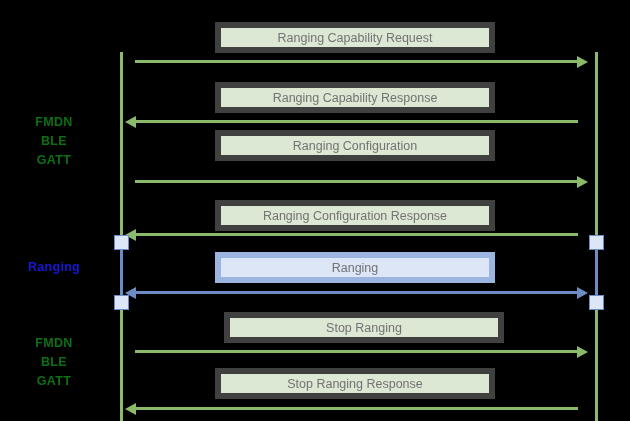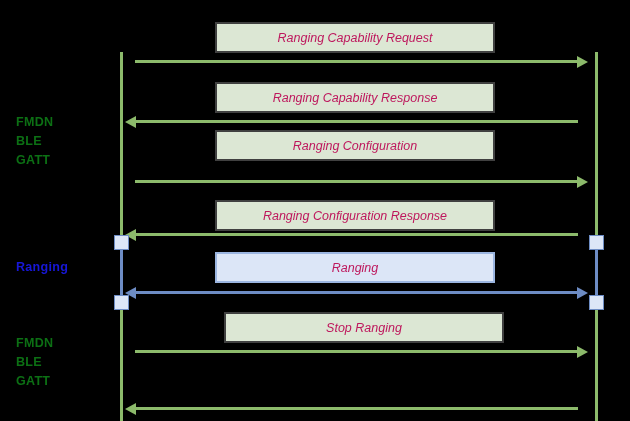--- a/index.html
+++ b/index.html
@@ -23,47 +23,46 @@
   .lifeline {
     position: absolute;
     width: 3px;
     background: #8cba6b;
   }
 
   
   .phase-label {
     position: absolute;
     width: 100px;
-    left: 16px;
-    text-align: left;
+    left: 4px;
+    text-align: center;
     font-size: 12.5px;
     font-weight: bold;
     line-height: 19px;
     letter-spacing: 0.3px;
     white-space: pre-line;
   }
   .phase-green { color: #0c7014; }
   .phase-blue  { color: #1717d8; }
 
   
   .msg-box {
     position: absolute;
     left: 215px;
     width: 280px;
     height: 31px;
     box-sizing: border-box;
-    border: 2px solid #404040;
+    border: 6px solid #404040;
     background: #dce7d4;
-    color: #be185d;
+    color: #737373;
     font-size: 12.5px;
     display: flex;
     align-items: center;
     justify-content: center;
     text-align: center;
-    font-style: italic;
   }
   .msg-box.blue {
     border-color: #9bb5e0;
     background: #dce6f7;
   }
 
   
   .arrow-line {
     position: absolute;
     height: 3px;
@@ -135,20 +134,23 @@
       <span>Ranging</span>
     </div>
     <div class="arrow-line blue" style="top: 291px; left: 135px; width: 443px;"></div>
     <div class="arrow-head right blue" style="top: 286.5px; left: 577px;"></div>
     <div class="arrow-head left blue" style="top: 286.5px; left: 125px;"></div>
     <div class="msg-box" style="top: 312px; left: 224px; width: 280px; height: 31px;">
       <span>Stop Ranging</span>
     </div>
     <div class="arrow-line" style="top: 350px; left: 135px; width: 443px;"></div>
     <div class="arrow-head right" style="top: 345.5px; left: 577px;"></div>
+    <div class="msg-box" style="top: 368px; left: 215px; width: 280px; height: 31px;">
+      <span>Stop Ranging Response</span>
+    </div>
     <div class="arrow-line" style="top: 407px; left: 135px; width: 443px;"></div>
     <div class="arrow-head left" style="top: 402.5px; left: 125px;"></div>
     <div class="activation-bar" style="left: 120px; top: 242px; height: 60px;"></div>
     <div class="activation-node" style="left: 114px; top: 234.5px;"></div>
     <div class="activation-node" style="left: 114px; top: 294.5px;"></div>
     <div class="activation-bar" style="left: 595px; top: 242px; height: 60px;"></div>
     <div class="activation-node" style="left: 589px; top: 234.5px;"></div>
     <div class="activation-node" style="left: 589px; top: 294.5px;"></div>
   </div>
 

